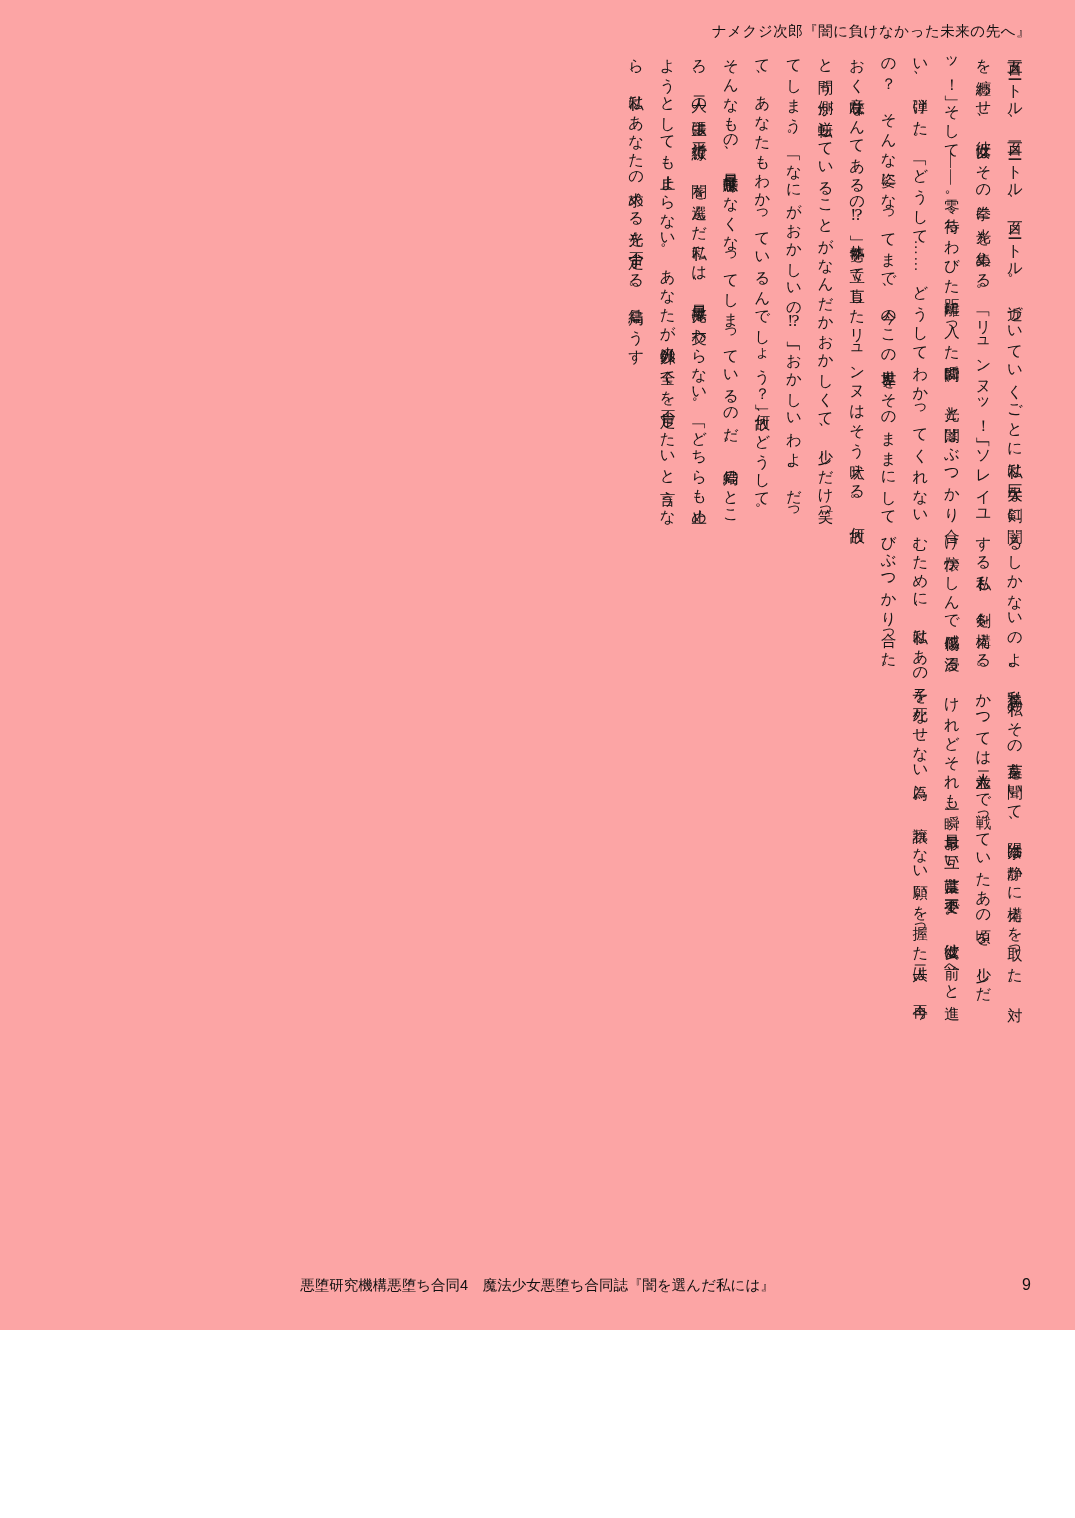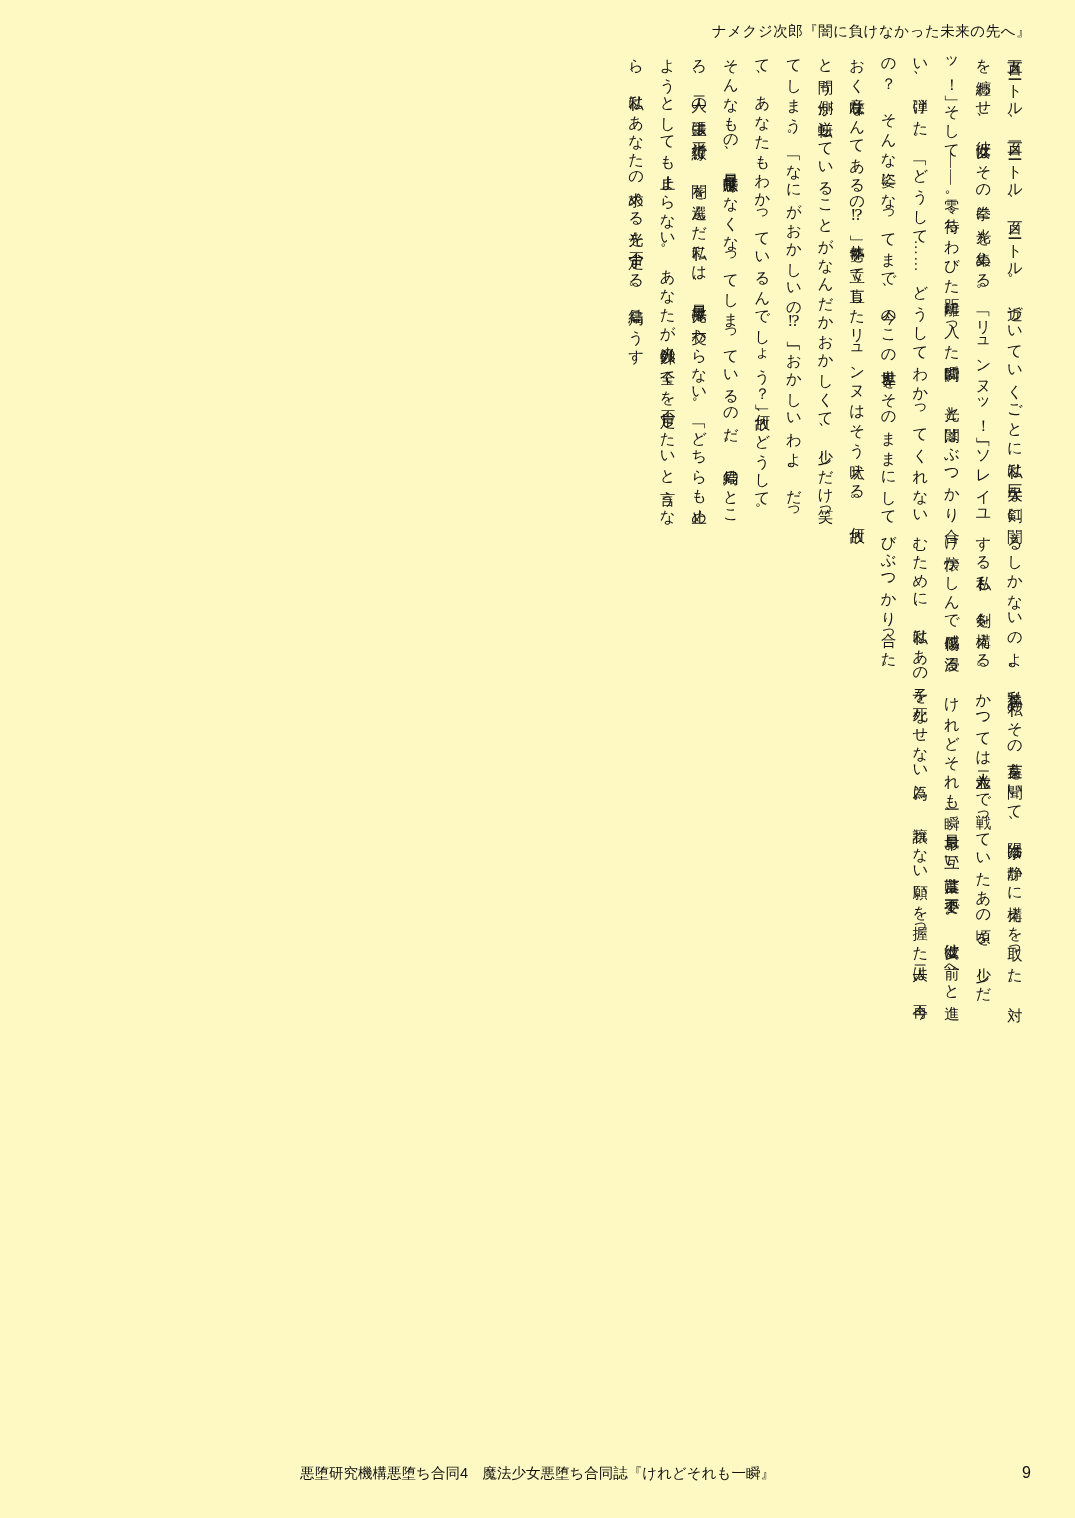--- a/index.html
+++ b/index.html
@@ -7,22 +7,22 @@
     padding: 0;
     background: #ffffff;
   }
   body {
     font-family: "Liberation Serif", "DejaVu Serif", serif;
     color: #1a1a1a;
   }
   .page {
     position: relative;
     width: 1075px;
-    height: 1518px;
-    background: #fef9c3;
+    height: 1330px;
+    background: #fca5a5;
     overflow: hidden;
     box-sizing: border-box;
   }
 
   
   .header {
     position: absolute;
     top: 22px;
     right: 44px;
     font-size: 14.5px;
@@ -112,17 +112,17 @@
   <div class="vcolumns block-bottom">
     <p>るしかないのよ、私達」
 私のその言葉を聞いて、陽奈は静かに構えを取った。対する私も、剣を構える。
 かつては二人並んで戦っていたあの頃を、少しだけ懐かしんで感傷に浸る。
 けれどそれも一瞬、最早お互い言葉は不要で。
 彼女は前へと進むために、私はあの子を死なせない為に。
 譲れない願いを握った二人は、今再びぶつかり合った。</p>
   </div>
 
   <div class="footer">
-    <div class="footer-center">悪堕研究機構悪堕ち合同4　魔法少女悪堕ち合同誌『けれどそれも一瞬』</div>
+    <div class="footer-center">悪堕研究機構悪堕ち合同4　魔法少女悪堕ち合同誌『闇を選んだ私には』</div>
     <div class="footer-page">9</div>
   </div>
 
 </div>
 
 </body></html>

